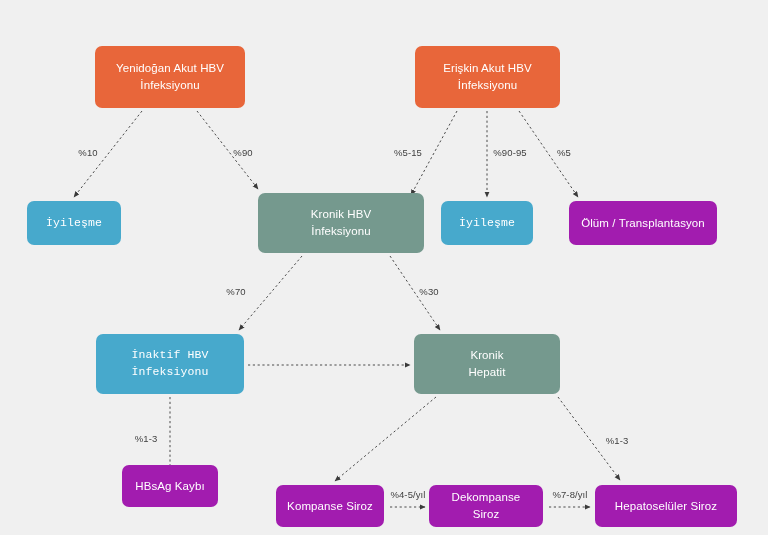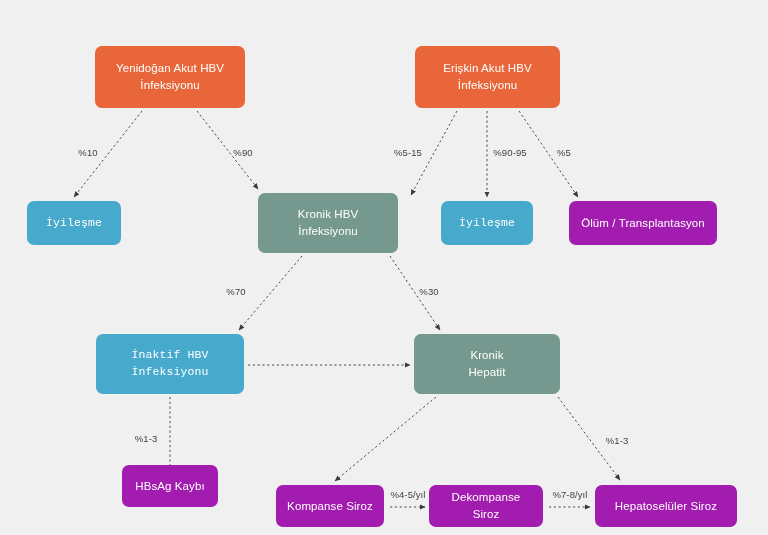--- a/index.html
+++ b/index.html
@@ -76,21 +76,21 @@
         <line x1="549" y1="486" x2="590" y2="486" stroke="#4a4a4a" stroke-width="1" stroke-dasharray="2.2 2.6" marker-end="url(#arrowhead)"></line>
       </g>
   </svg>
 
   <div id="node-layer">
       <div class="node orange" style="left: 95px; top: 25px; width: 150px; height: 62px;">Yenidoğan Akut HBV
 İnfeksiyonu</div>
       <div class="node orange" style="left: 415px; top: 25px; width: 145px; height: 62px;">Erişkin Akut HBV
 İnfeksiyonu</div>
       <div class="node blue" style="left: 27px; top: 180px; width: 94px; height: 44px;">İyileşme</div>
-      <div class="node teal" style="left: 258px; top: 172px; width: 140px; height: 60px;">Kronik HBV
+      <div class="node teal" style="left: 258px; top: 172px; width: 166px; height: 60px;">Kronik HBV
 İnfeksiyonu</div>
       <div class="node blue" style="left: 441px; top: 180px; width: 92px; height: 44px;">İyileşme</div>
       <div class="node red" style="left: 569px; top: 180px; width: 148px; height: 44px;">Ölüm / Transplantasyon</div>
       <div class="node blue" style="left: 96px; top: 313px; width: 148px; height: 60px;">İnaktif HBV
 İnfeksiyonu</div>
       <div class="node teal" style="left: 414px; top: 313px; width: 146px; height: 60px;">Kronik
 Hepatit</div>
       <div class="node red" style="left: 122px; top: 444px; width: 96px; height: 42px;">HBsAg Kaybı</div>
       <div class="node red" style="left: 276px; top: 464px; width: 108px; height: 42px;">Kompanse Siroz</div>
       <div class="node red" style="left: 429px; top: 464px; width: 114px; height: 42px;">Dekompanse Siroz</div>

